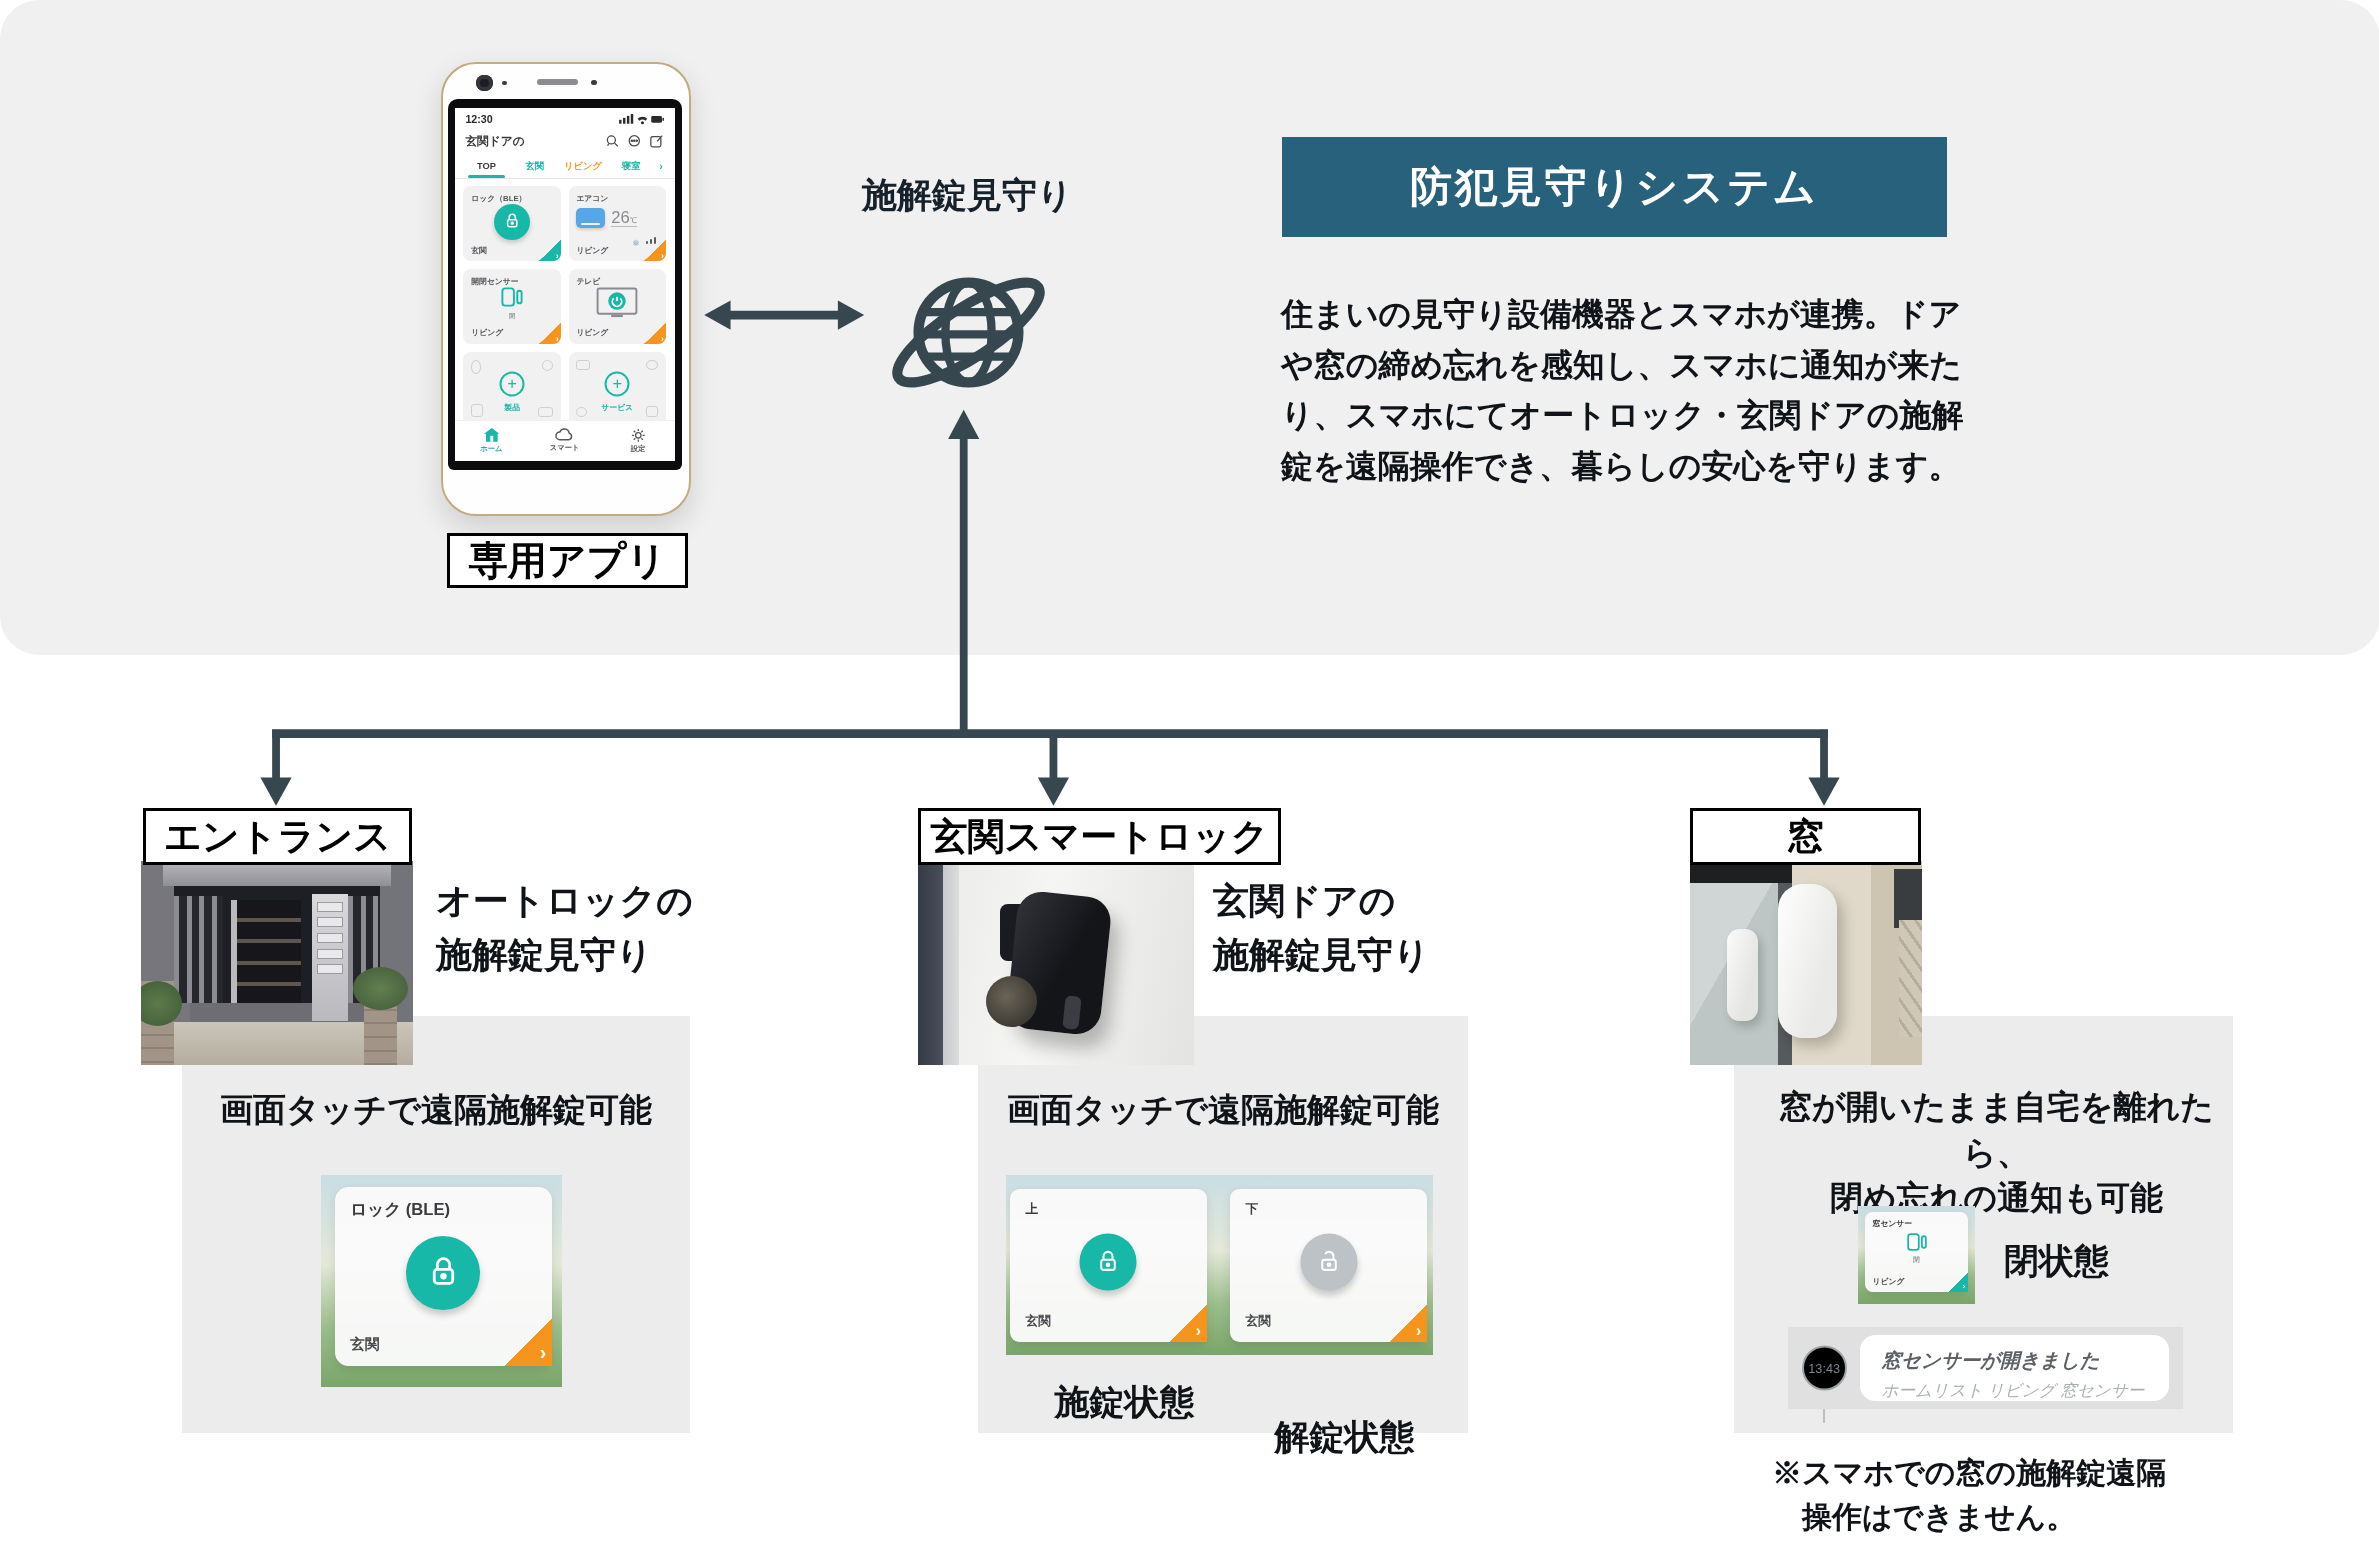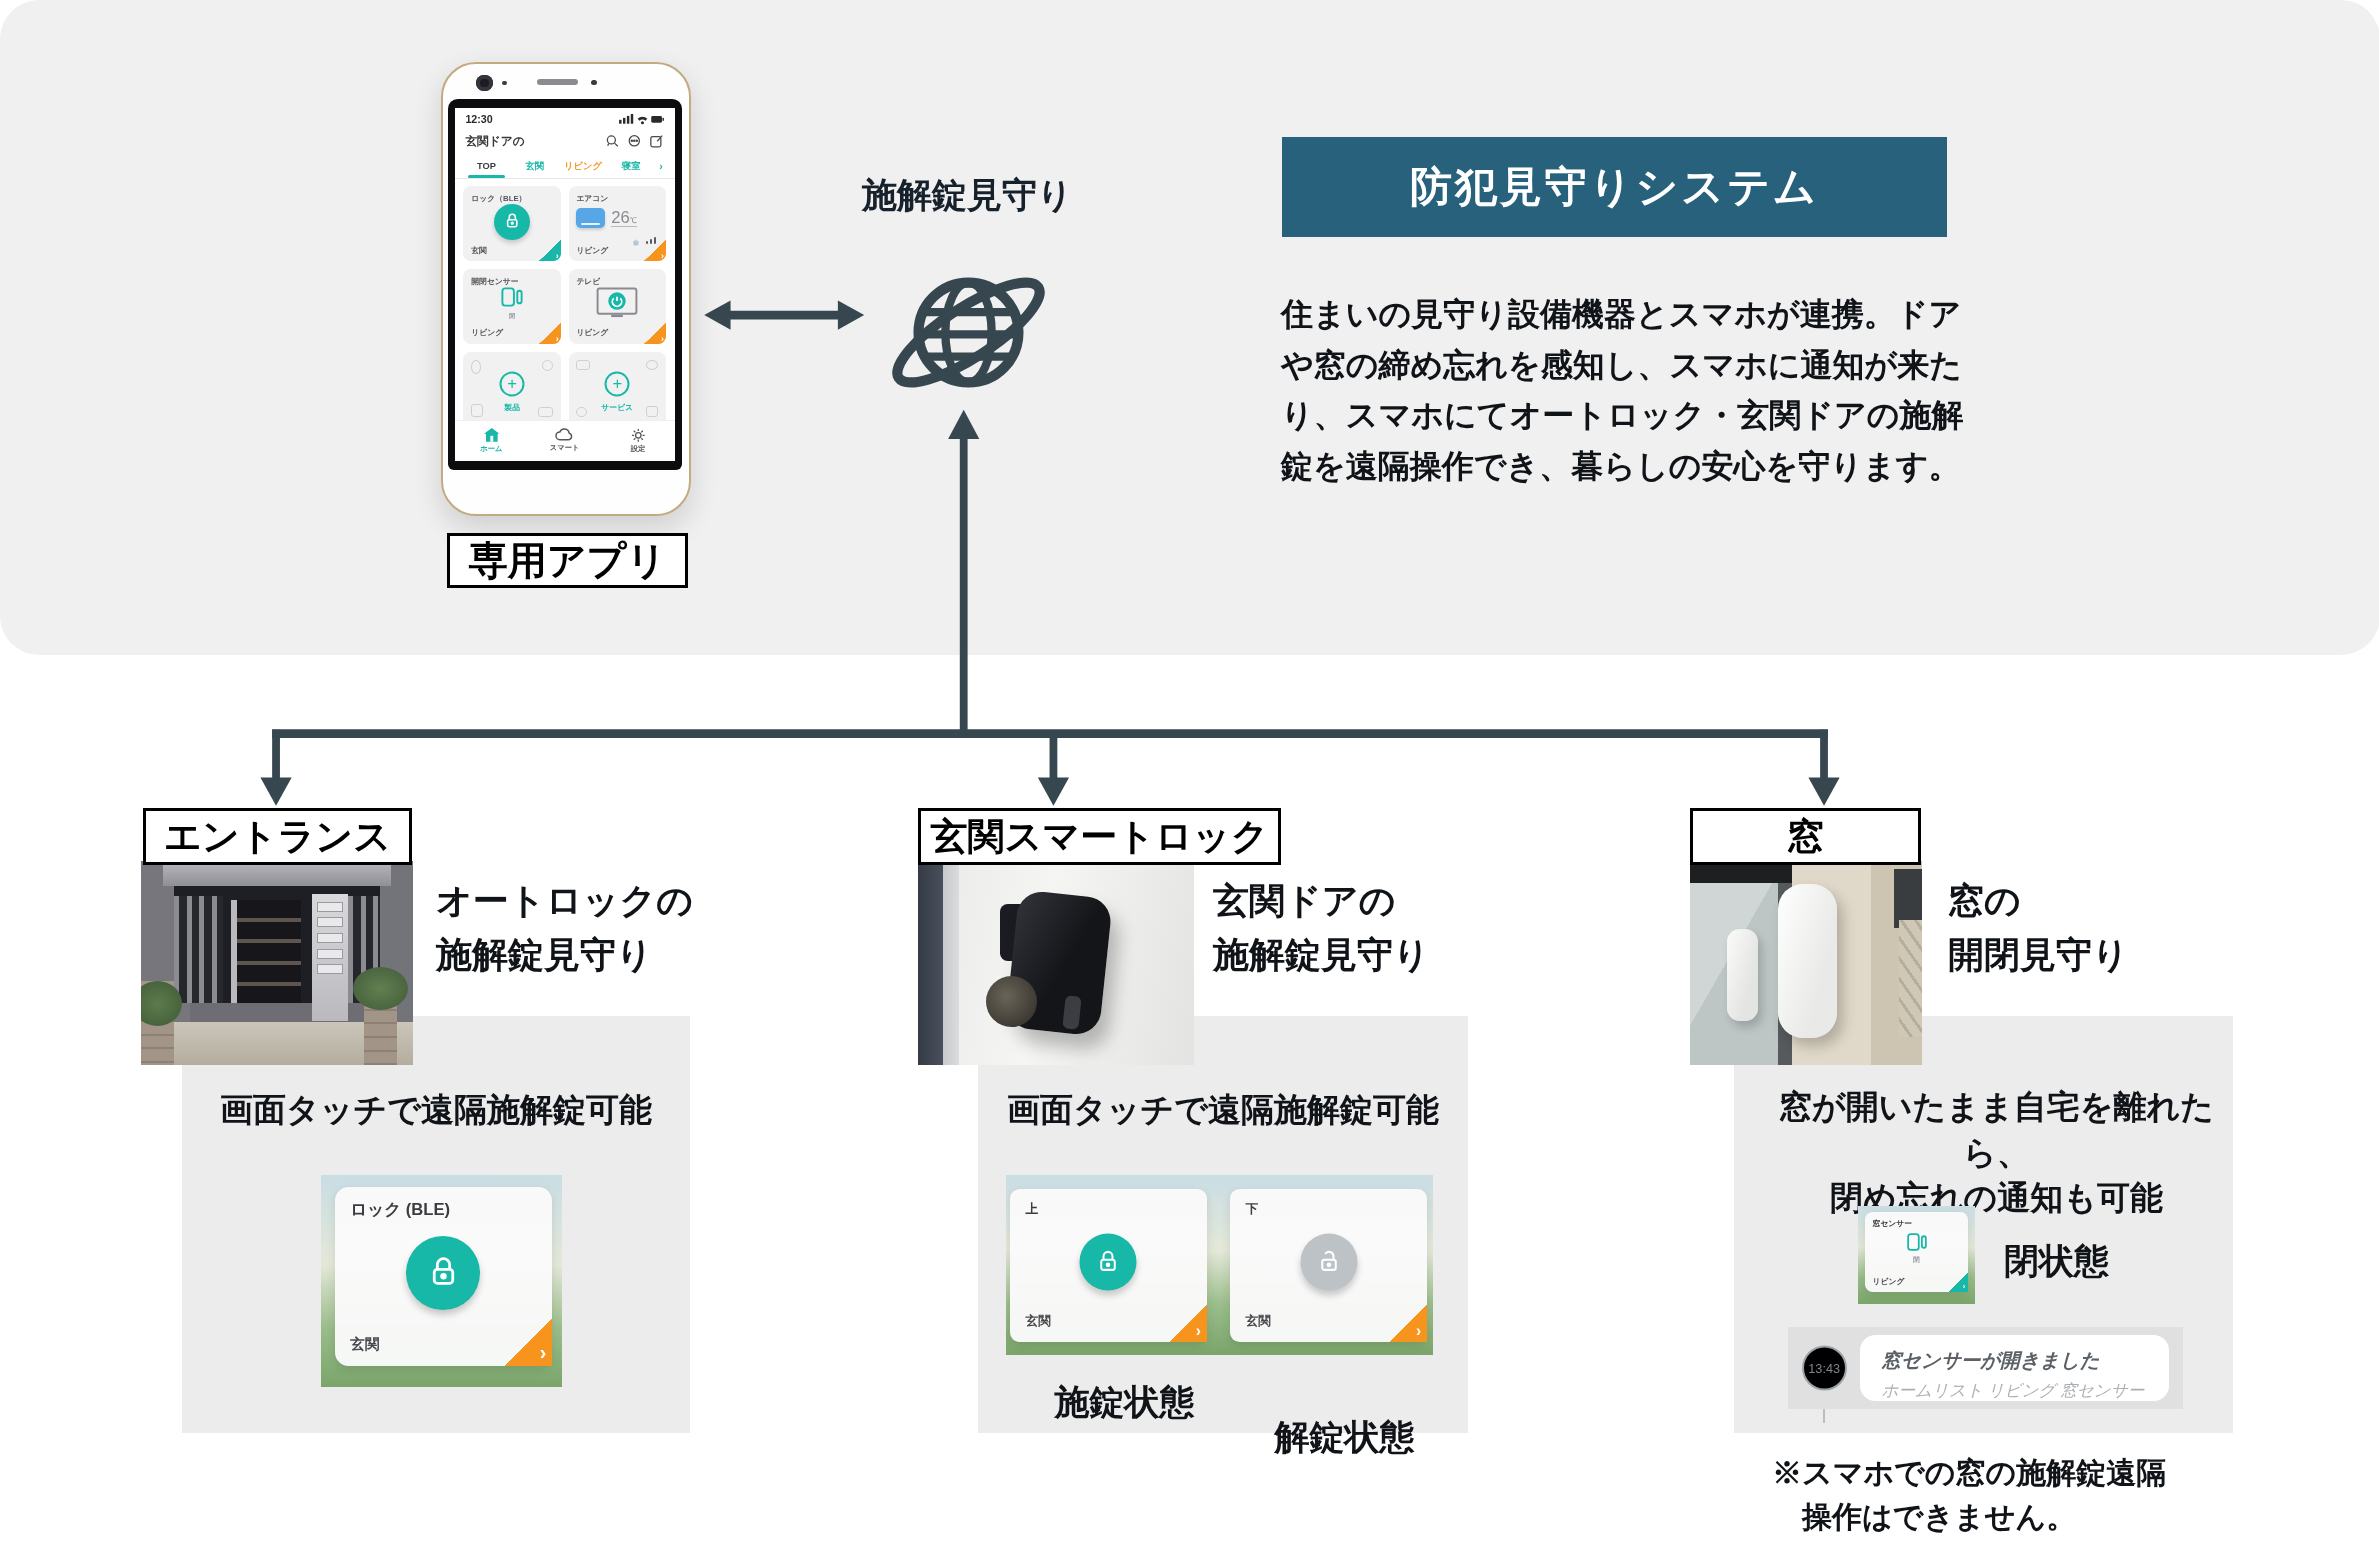--- a/index.html
+++ b/index.html
@@ -436,22 +436,20 @@
 
   <div class="badge" style="left:1690px;width:231px;">窓</div>
   <div class="photo ph-win" style="left:1690px;width:232px;">
     <div class="wn-top"></div>
       <div class="wn-glass"></div>
     <div class="wn-dark-tr"></div>
       <div class="wn-lattice"></div>
     <div class="wn-magnet"></div>
       <div class="wn-sensor"></div>
   </div>
-  <div class="caption preline" style="left:1948px;">窓の
-開閉見守り</div>
 
   <div class="panel" style="left:1734px;width:499px;">
     <div class="panel-title left preline" style="left:38px;top:68px;width:449px;">窓が開いたまま自宅を離れたら、
 閉め忘れの通知も可能</div>
     <div class="shot" style="left:124px;top:190px;width:117px;height:98px;">
       <div class="card" style="left:6.8px;top:5.9px;right:6.8px;bottom:11.7px;border-radius:7.8px;">
         <div class="c-title" style="font-size:7.8px;left:7.8px;top:5.9px;">窓センサー</div>
         <div style="position:absolute;left:50%;top:46%;transform:translate(-50%,-50%);text-align:center;">
           <svg width="23.4" height="19.5" viewBox="0 0 26 22" fill="none" stroke="#17b8a8" stroke-width="2">
             <rect x="3" y="2" width="12" height="18" rx="3"></rect>

